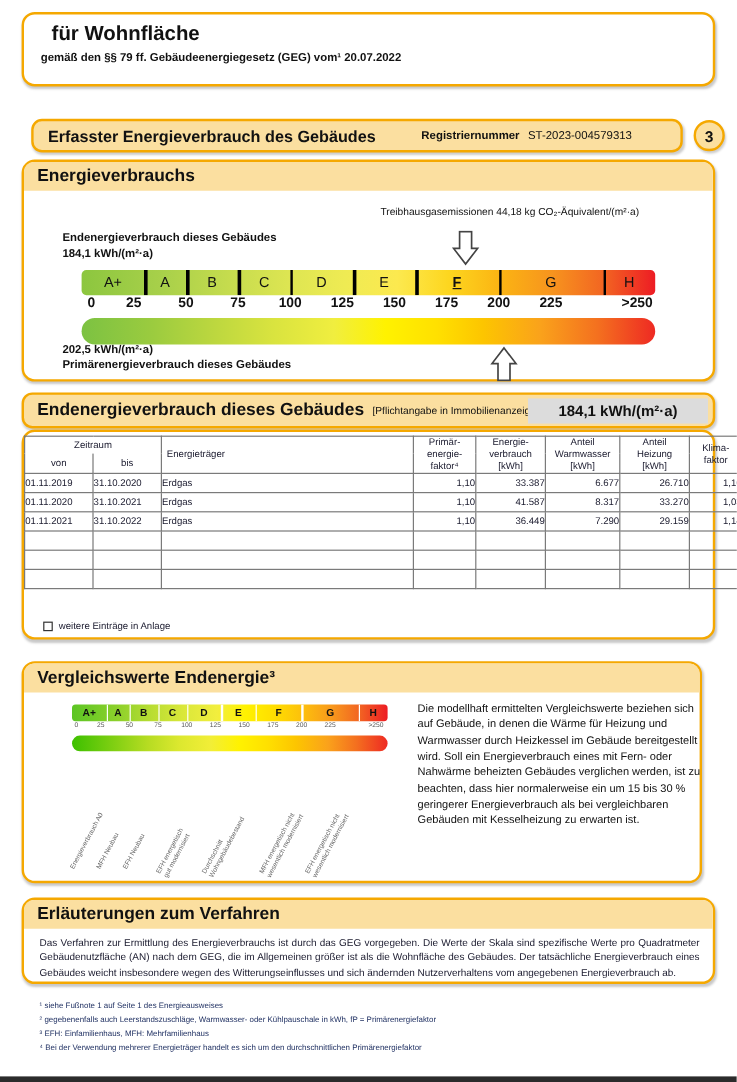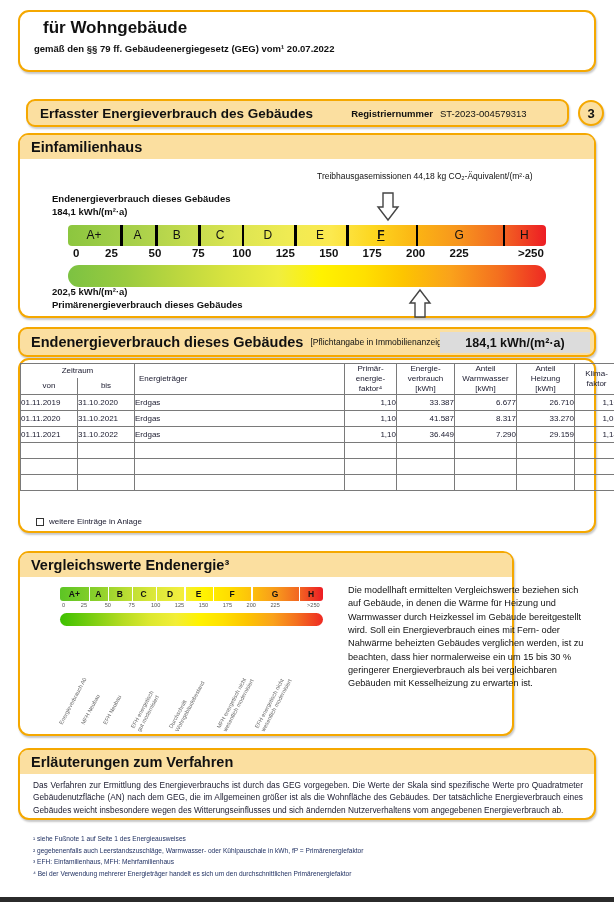--- a/index.html
+++ b/index.html
@@ -118,21 +118,21 @@
   td.num{text-align:right;padding-right:4px;font-size:8px;}
   td.txt{text-align:left;padding-left:4px;font-size:8px;}
   .th-zeit{height:14px;}
   #more-entries{position:absolute;left:16px;bottom:5px;font-size:8px;color:#1a1a2e;}
   #more-entries .box{
     display:inline-block;width:6px;height:6px;border:1px solid #333;
     margin-right:5px;vertical-align:middle;background:#fff;
   }
 
   
-  #vergleich-panel{left:18px;top:551px;width:496px;height:185px;}
+  #vergleich-panel{left:18px;top:551px;width:567px;height:185px;}
   #vergleich-head{height:24px;line-height:24px;font-size:14.5px;padding-left:11px;}
   .mini-wrap{position:absolute;left:40px;top:34px;width:263px;}
   .mini-band{
     position:relative;height:14px;border-radius:3px;overflow:hidden;
     background:linear-gradient(to right,
       #5CC524 0%, #8BD02B 14%, #BCDE33 26%, #DCE83A 36%,
       #F2EE3E 46%, #FFF200 55%, #FFDE00 64%, #FDC00C 73%,
       #F89A1C 82%, #F26522 91%, #ED1C24 100%);
   }
   .mini-band .divider{position:absolute;top:0;width:1.3px;height:100%;background:#fff;}
@@ -177,34 +177,34 @@
 
   #bottom-bar{position:absolute;left:0;top:897px;width:614px;height:5px;background:#2b2b2b;}
 </style>
 </head>
 <body>
 
 <div class="page">
 
   <div class="panel" id="title-panel">
     <div class="title-line">
-      <span class="title-sub">für Wohngebäude</span>
+      <span class="title-sub">für Wohnfläche</span>
     </div>
     <div class="title-note">gemäß den §§ 79 ff. Gebäudeenergiegesetz (GEG) vom¹ 20.07.2022</div>
   </div>
 
   <div id="reg-bar">
     <span id="reg-title">Erfasster Energieverbrauch des Gebäudes</span>
     <span id="reg-label">Registriernummer</span>
     <span id="reg-value">ST-2023-004579313</span>
   </div>
   <div id="page-badge">3</div>
 
   <div class="panel" id="verbrauch-panel">
-    <div class="panel-head" id="verbrauch-head">Einfamilienhaus</div>
+    <div class="panel-head" id="verbrauch-head">Energieverbrauchs</div>
     <div id="ghg">Treibhausgasemissionen 44,18 kg CO₂-Äquivalent/(m²·a)</div>
 
     <div id="end-label">
       <div>Endenergieverbrauch dieses Gebäudes</div>
       <div>184,1 kWh/(m²·a)</div>
     </div>
 
     <div id="prim-label">
       <div>202,5 kWh/(m²·a)</div>
       <div>Primärenergieverbrauch dieses Gebäudes</div>

